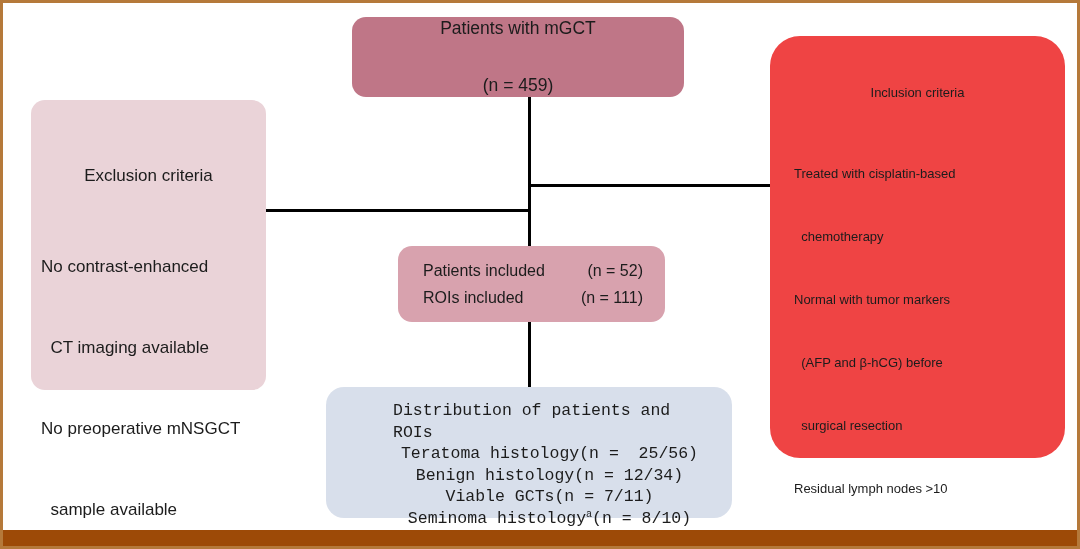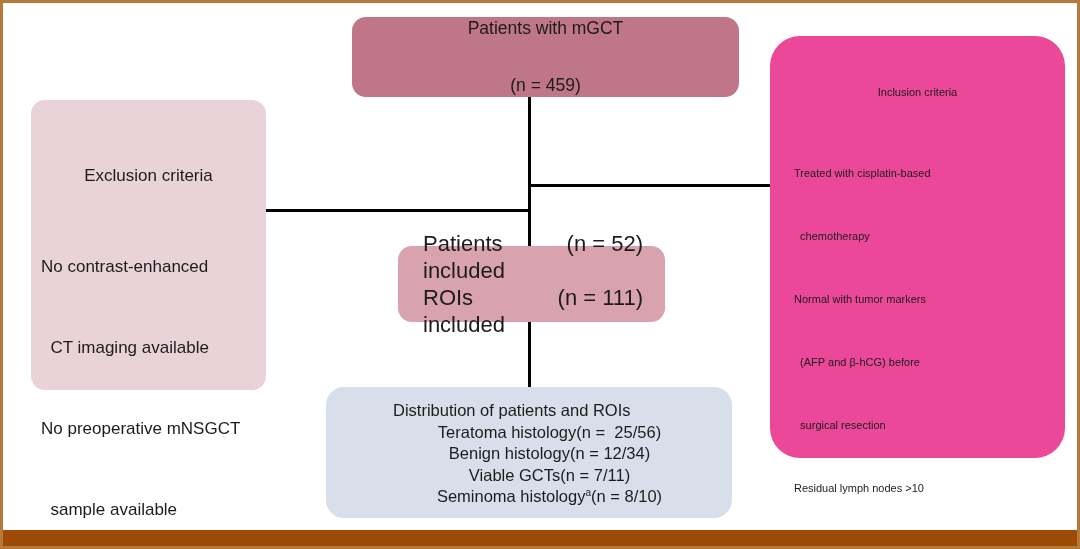--- a/index.html
+++ b/index.html
@@ -9,58 +9,58 @@
     box-sizing:border-box;
     background:#ffffff;
     border:3px solid #b5793a;
     overflow:hidden;
     font-family:"Liberation Sans", sans-serif;
     color:#1c1c1c;
   }
   .box{position:absolute;box-sizing:border-box;}
   
   #top-box{
-    left:349px;top:14px;width:387px;height:80px;
+    left:349px;top:14px;width:332px;height:80px;
     background:#bf7687;border-radius:14px;
     display:flex;flex-direction:column;align-items:center;justify-content:center;
     font-size:17.5px;line-height:25px;gap:32px;
   }
   
   #exclusion-box{
     left:28px;top:97px;width:235px;height:290px;
     background:#ead3d8;border-radius:14px;
     padding:62px 10px 0 10px;
     font-size:17px;
   }
   #exclusion-box .bx-title{text-align:center;line-height:27px;}
   #exclusion-box .bx-list{margin-top:10px;line-height:27px;white-space:pre;}
   
   #inclusion-box{
     left:767px;top:33px;width:295px;height:422px;
-    background:#ec4899;border-radius:30px;
+    background:#ef4444;border-radius:30px;
     padding:46px 8px 0 24px;
-    font-size:11px;
+    font-size:13px;
   }
   #inclusion-box .bx-title{text-align:center;line-height:21px;margin-left:-16px;}
   #inclusion-box .bx-list{margin-top:18px;line-height:21px;white-space:pre;}
   
   #included-box{
     left:395px;top:243px;width:267px;height:76px;
     background:#d8a2ae;border-radius:14px;
     padding:0 22px 0 25px;
     display:flex;flex-direction:column;justify-content:center;
-    font-size:22px;line-height:27px;
+    font-size:16px;line-height:27px;
   }
   #included-box .row{display:flex;justify-content:space-between;}
   
   #distribution-box{
     left:323px;top:384px;width:406px;height:131px;
     background:#d8dfeb;border-radius:18px;
     padding:13px 26px 0 67px;
-    font-size:16.5px;line-height:21.5px;
+    font-size:16.5px;line-height:21.5px;font-family:Liberation Mono, monospace;
   }
   #distribution-box .row{display:flex;justify-content:center;}
   #distribution-box sup{font-size:10px;line-height:0;}
   .val{white-space:pre;}
   
   .line{position:absolute;background:#000000;}
   #v-line-1{left:525px;top:93px;width:3px;height:151px;}
   #v-line-2{left:525px;top:318px;width:3px;height:67px;}
   #h-line-left{left:262px;top:206px;width:266px;height:3px;}
   #h-line-right{left:527px;top:181px;width:240px;height:3px;}

